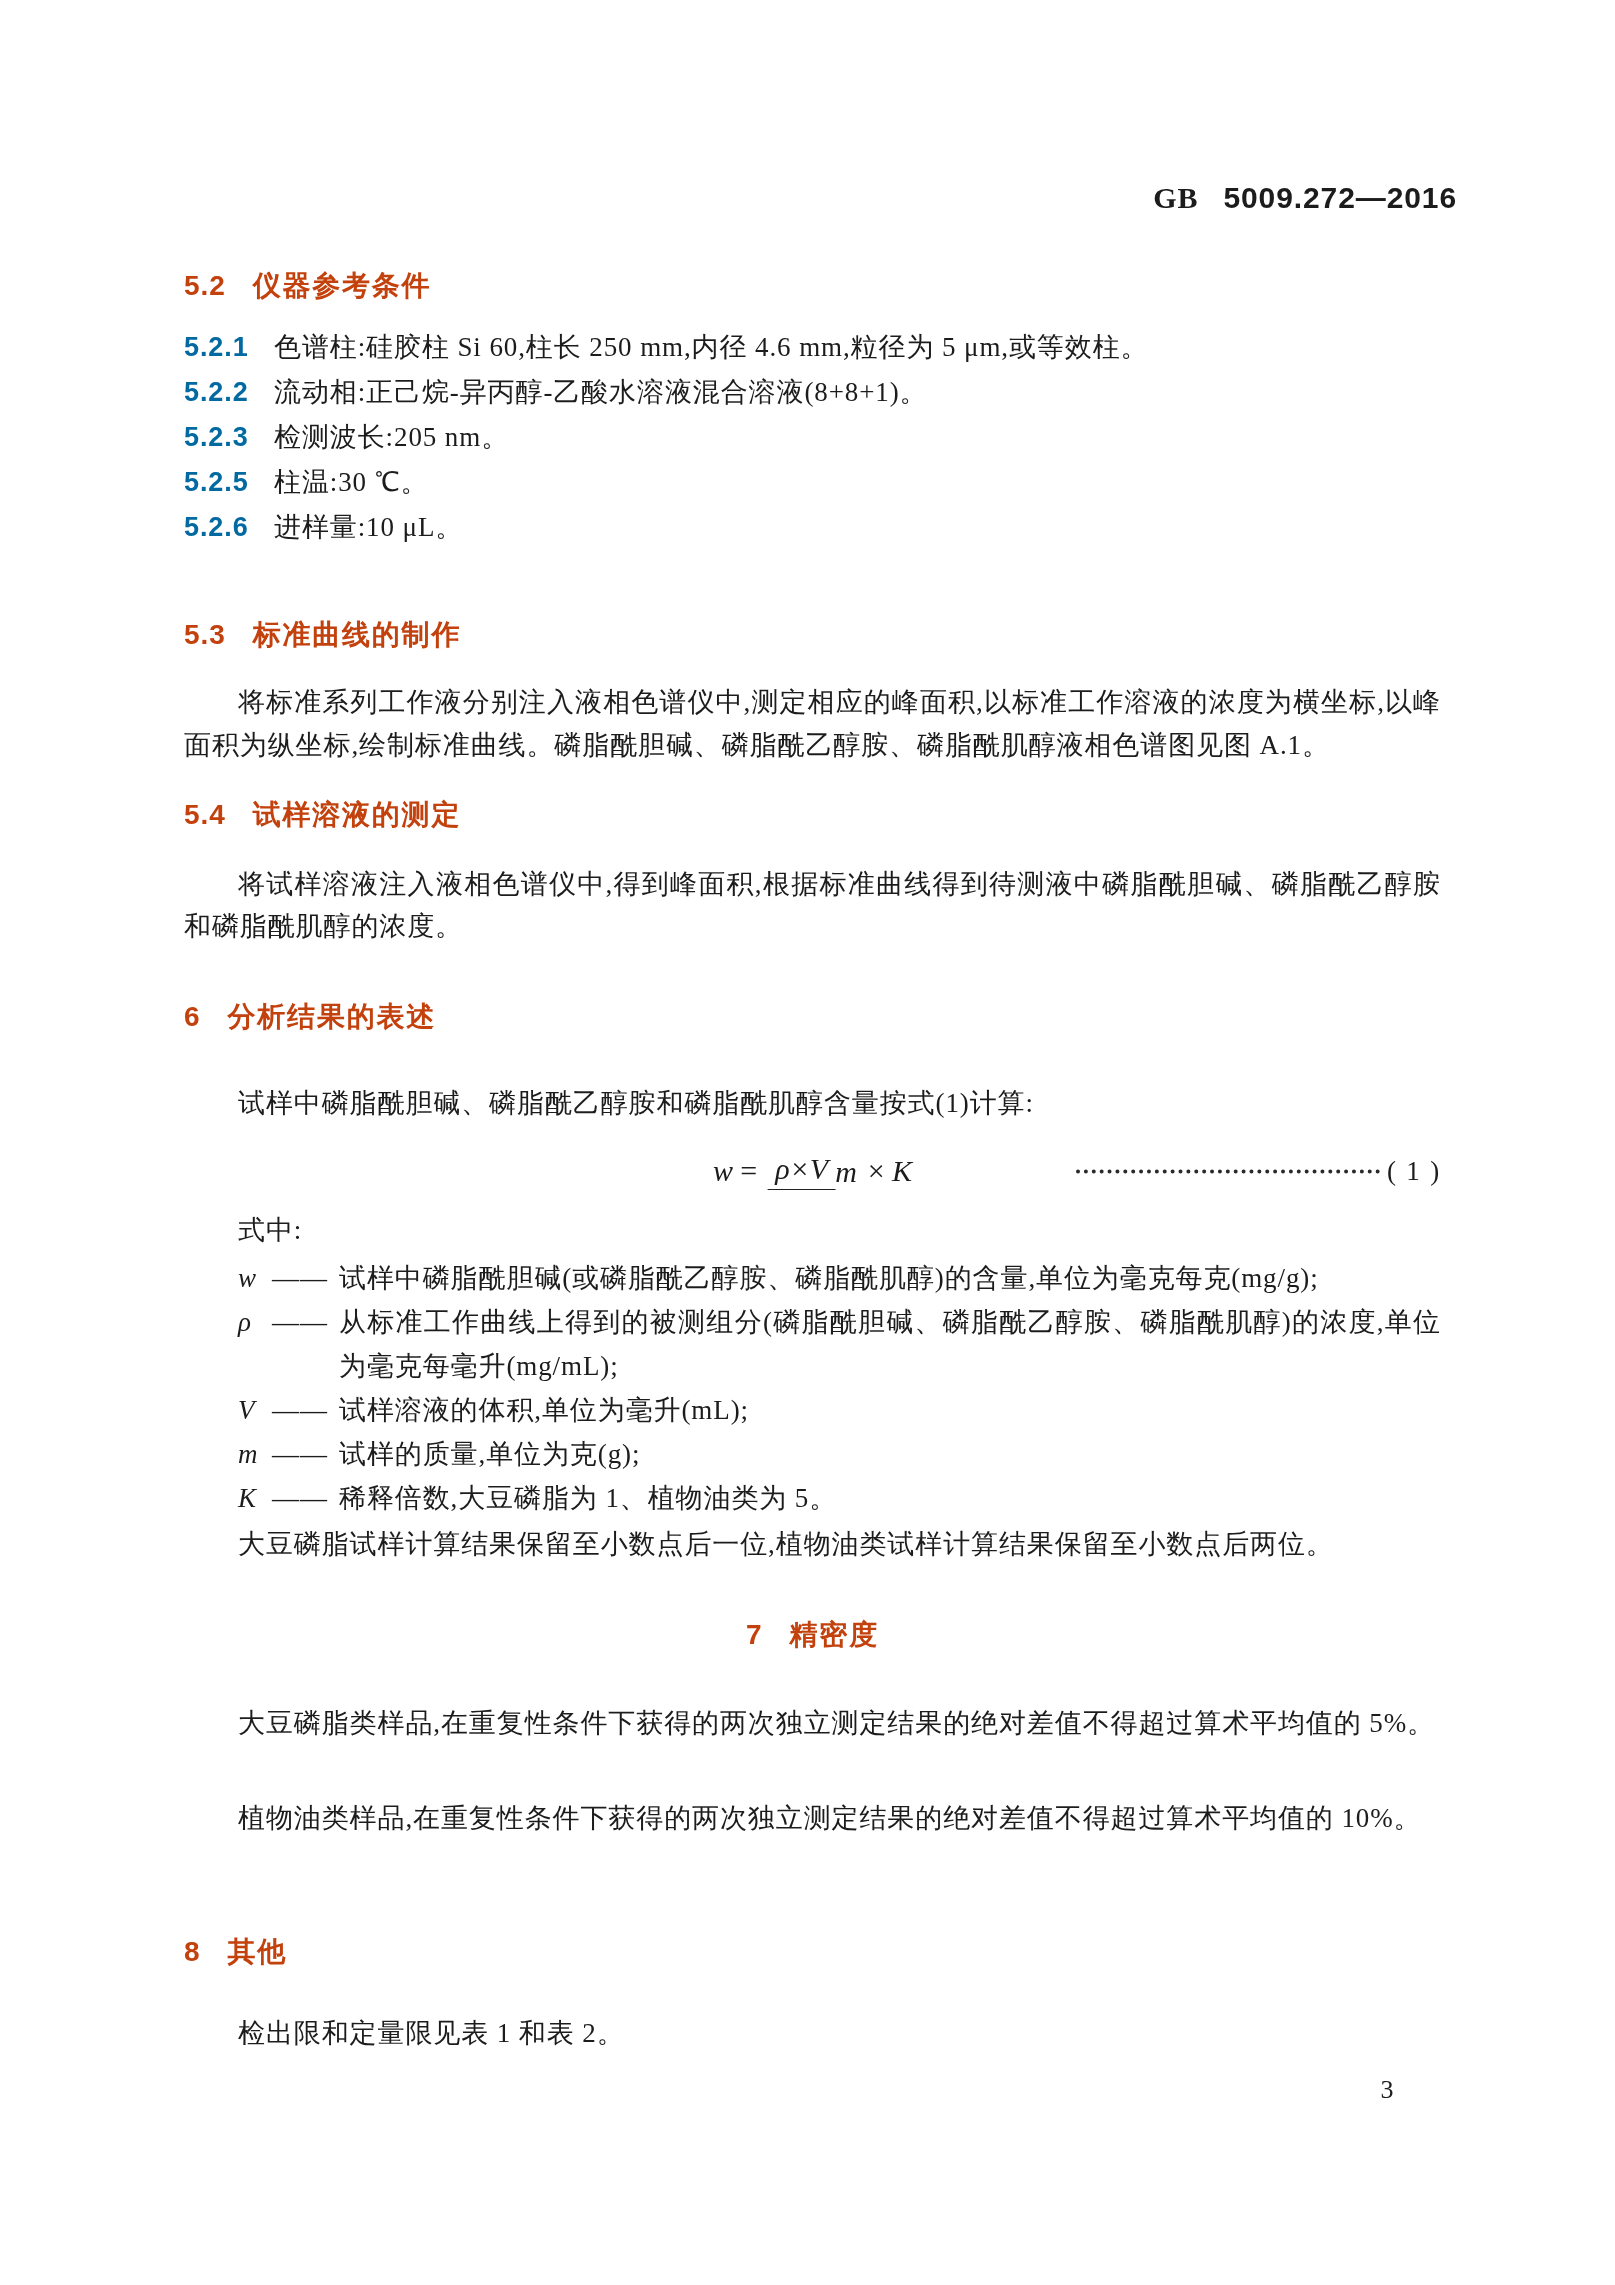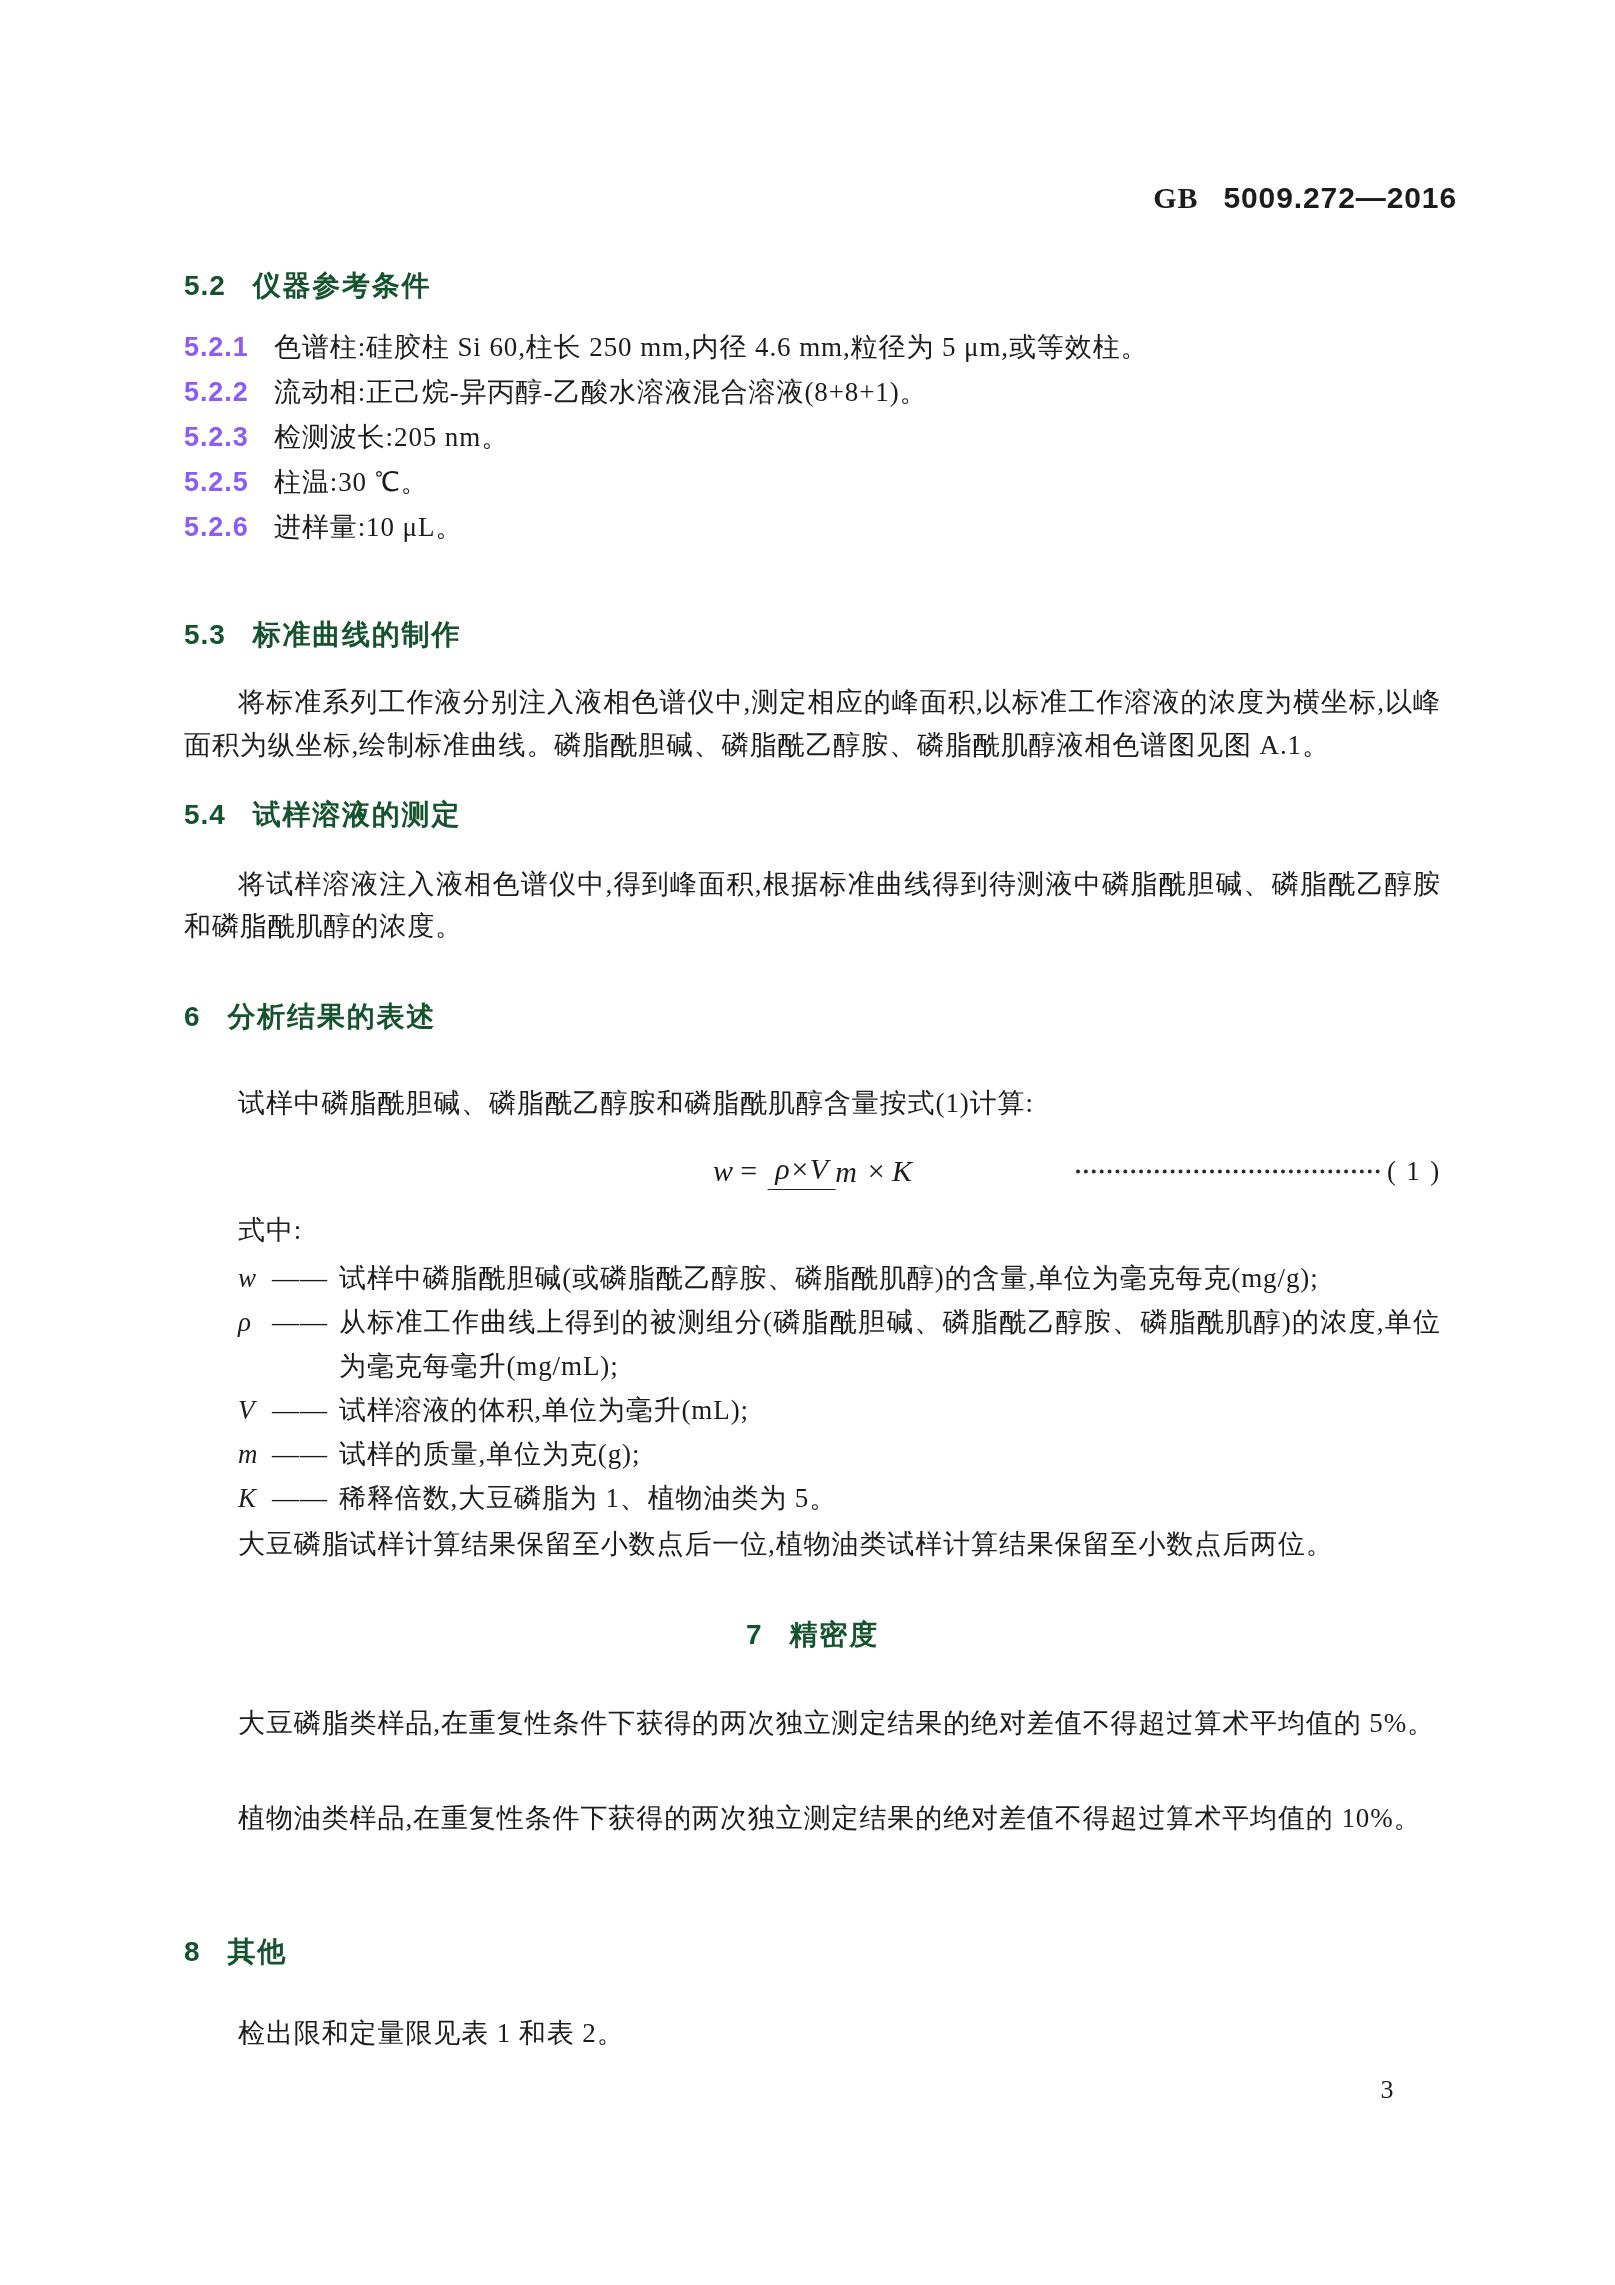--- a/index.html
+++ b/index.html
@@ -5,29 +5,29 @@
   html,body{margin:0;padding:0;}
   body{
     width:1616px;height:2285px;position:relative;background:#ffffff;
     font-family:"Liberation Serif", serif;color:#1c1c1c;
     -webkit-font-smoothing:antialiased;
   }
   .abs{position:absolute;}
   .blk{left:184px;width:1257px;}
   .heading{
     font-family:"Liberation Sans", sans-serif;font-weight:bold;
-    font-size:28px;line-height:34px;letter-spacing:1.8px;color:#14532d;white-space:nowrap;
+    font-size:28px;line-height:34px;letter-spacing:1.8px;color:#c2410c;white-space:nowrap;
   }
   .heading .hnum{letter-spacing:0.9px;margin-right:27px;}
   .body-text{font-size:27px;letter-spacing:0.9px;}
   .para{line-height:43px;text-align:justify;text-indent:54px;}
   .clause-item{line-height:45px;white-space:nowrap;}
   .clause-num{
     display:inline-block;width:90px;
-    font-family:"Liberation Sans", sans-serif;font-weight:bold;letter-spacing:0.9px;color:#8b5cf6;
+    font-family:"Liberation Sans", sans-serif;font-weight:bold;letter-spacing:0.9px;color:#0369a1;
   }
   .header-code{
     right:159px;top:181px;font-size:30px;font-weight:bold;letter-spacing:0.9px;white-space:nowrap;
   }
   .header-code .gb{font-family:"Liberation Serif", serif;margin-right:25px;}
   .header-code .num{font-family:"Liberation Sans", sans-serif;}
   .formula-row{top:1126px;height:90px;}
   .equation{
     position:absolute;left:50%;top:0;height:90px;transform:translateX(-50%);
     display:flex;align-items:center;

